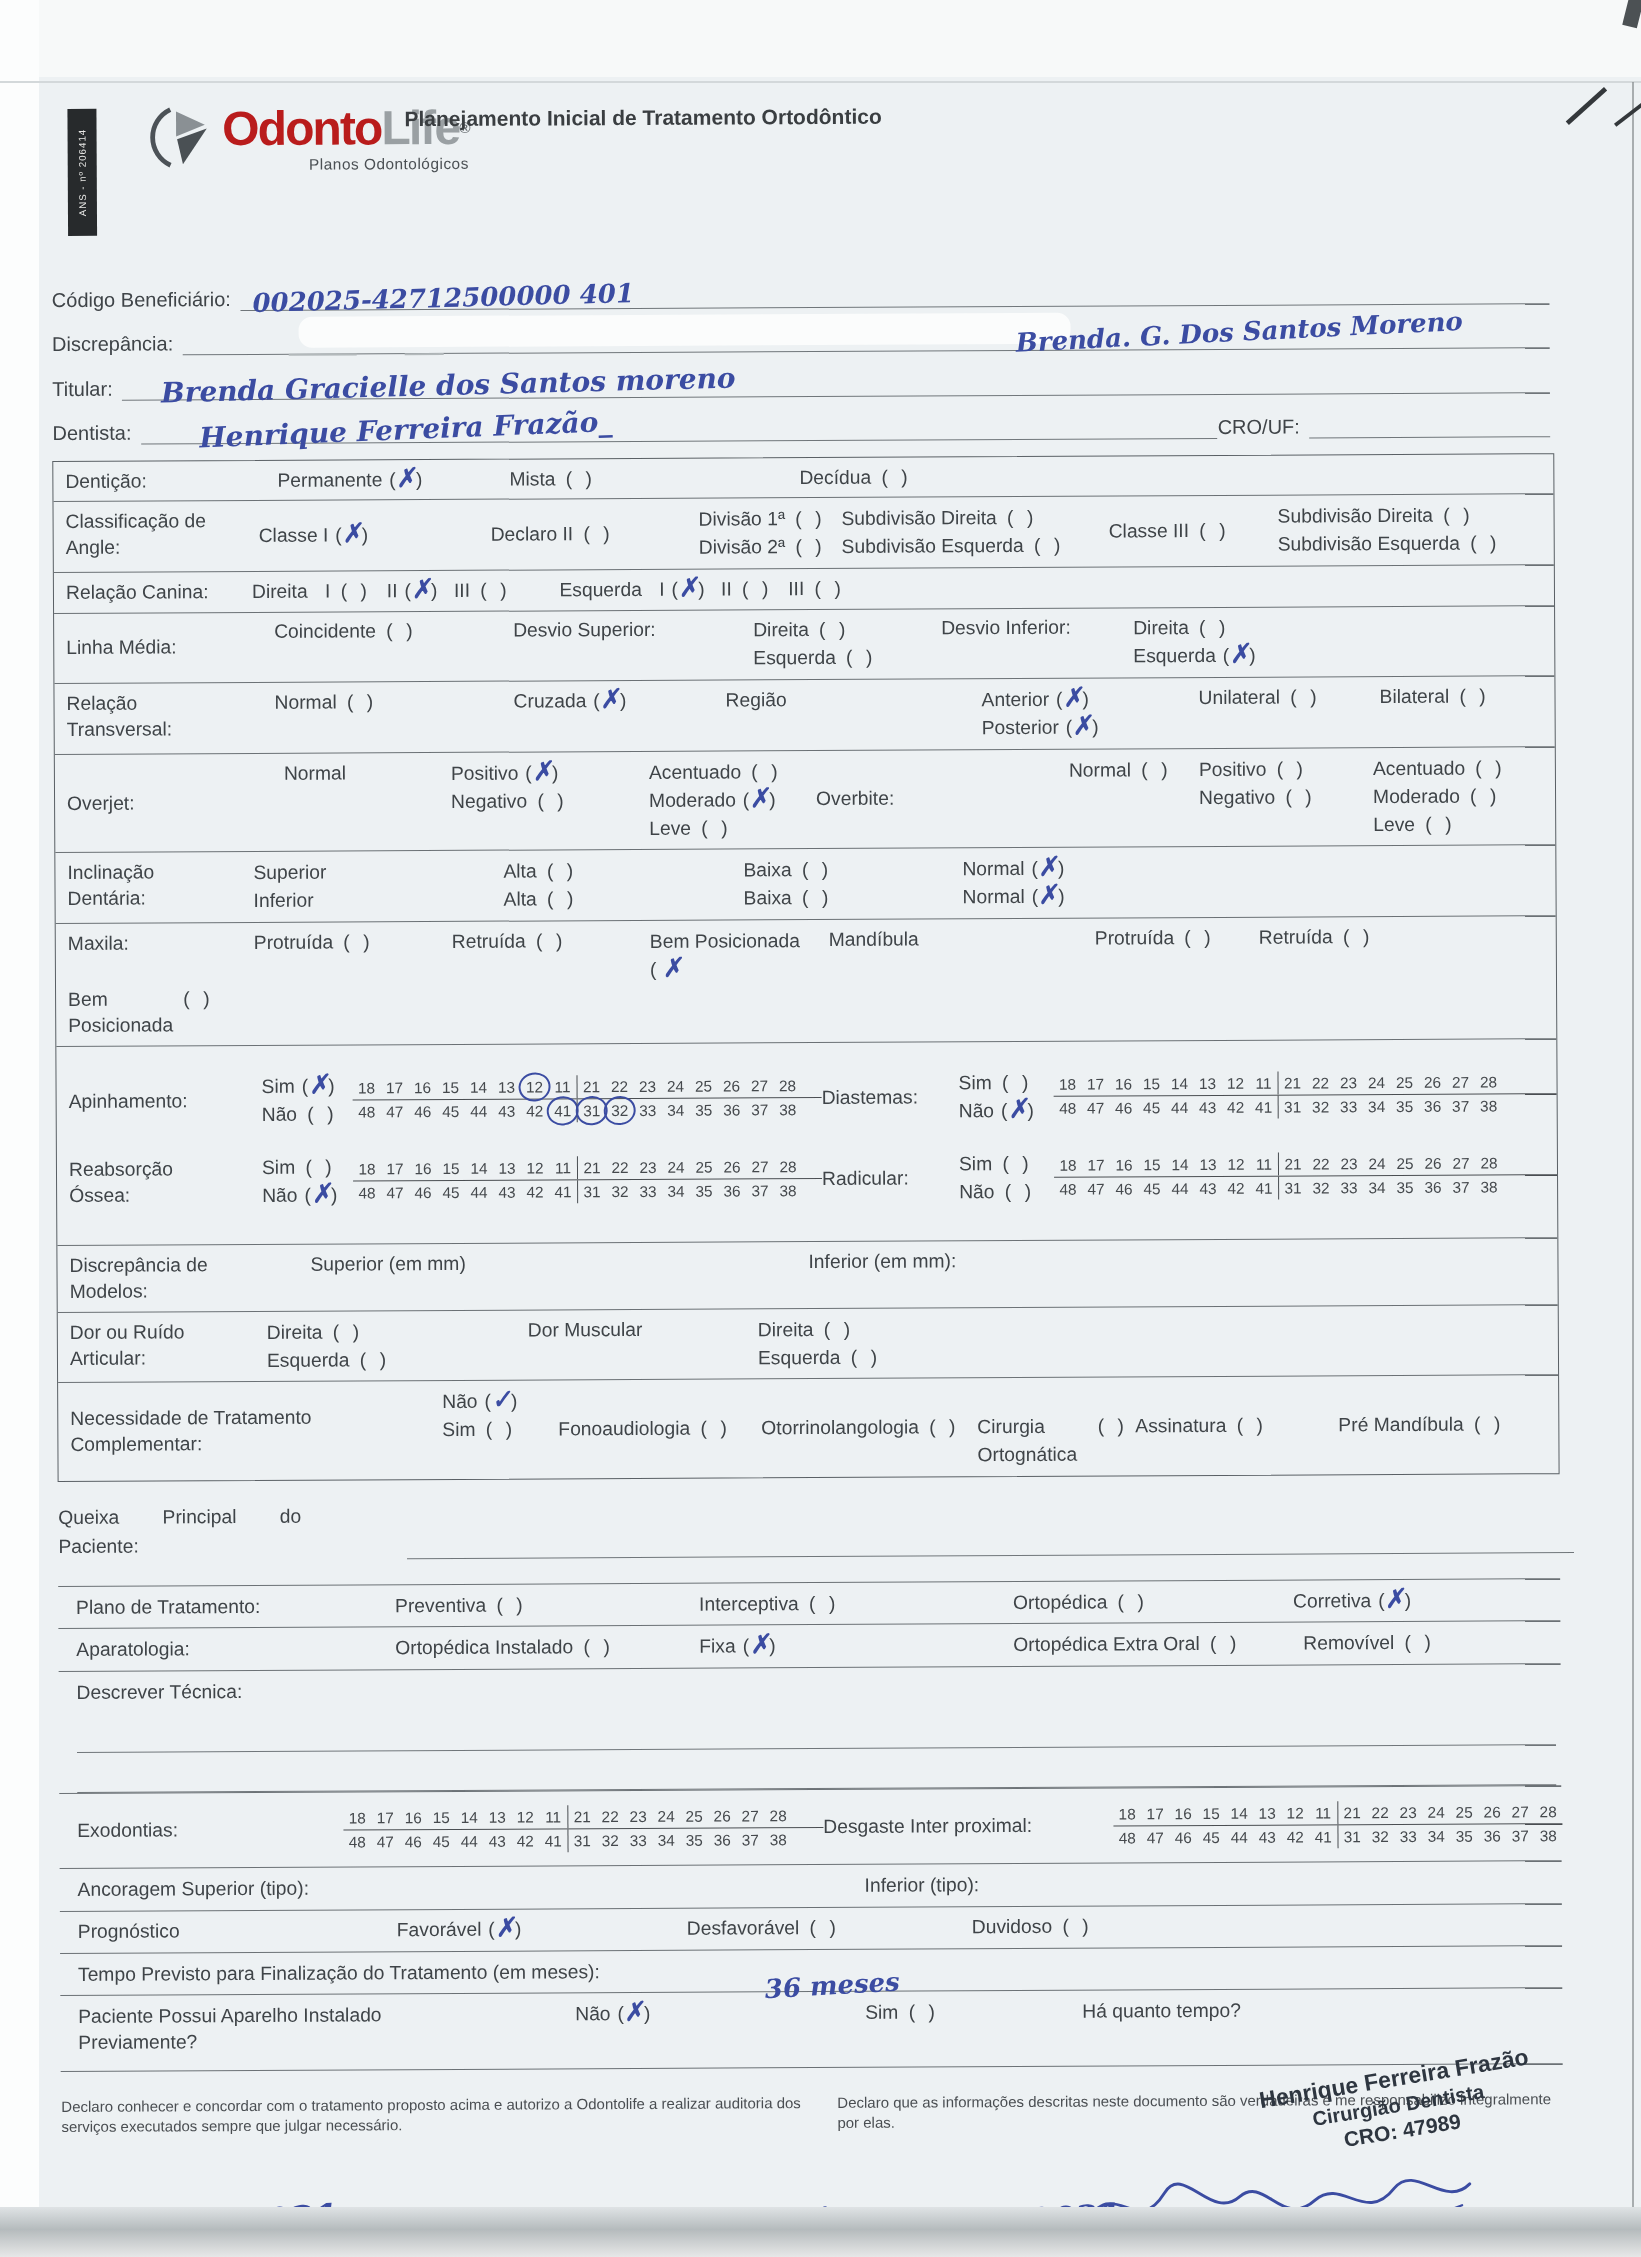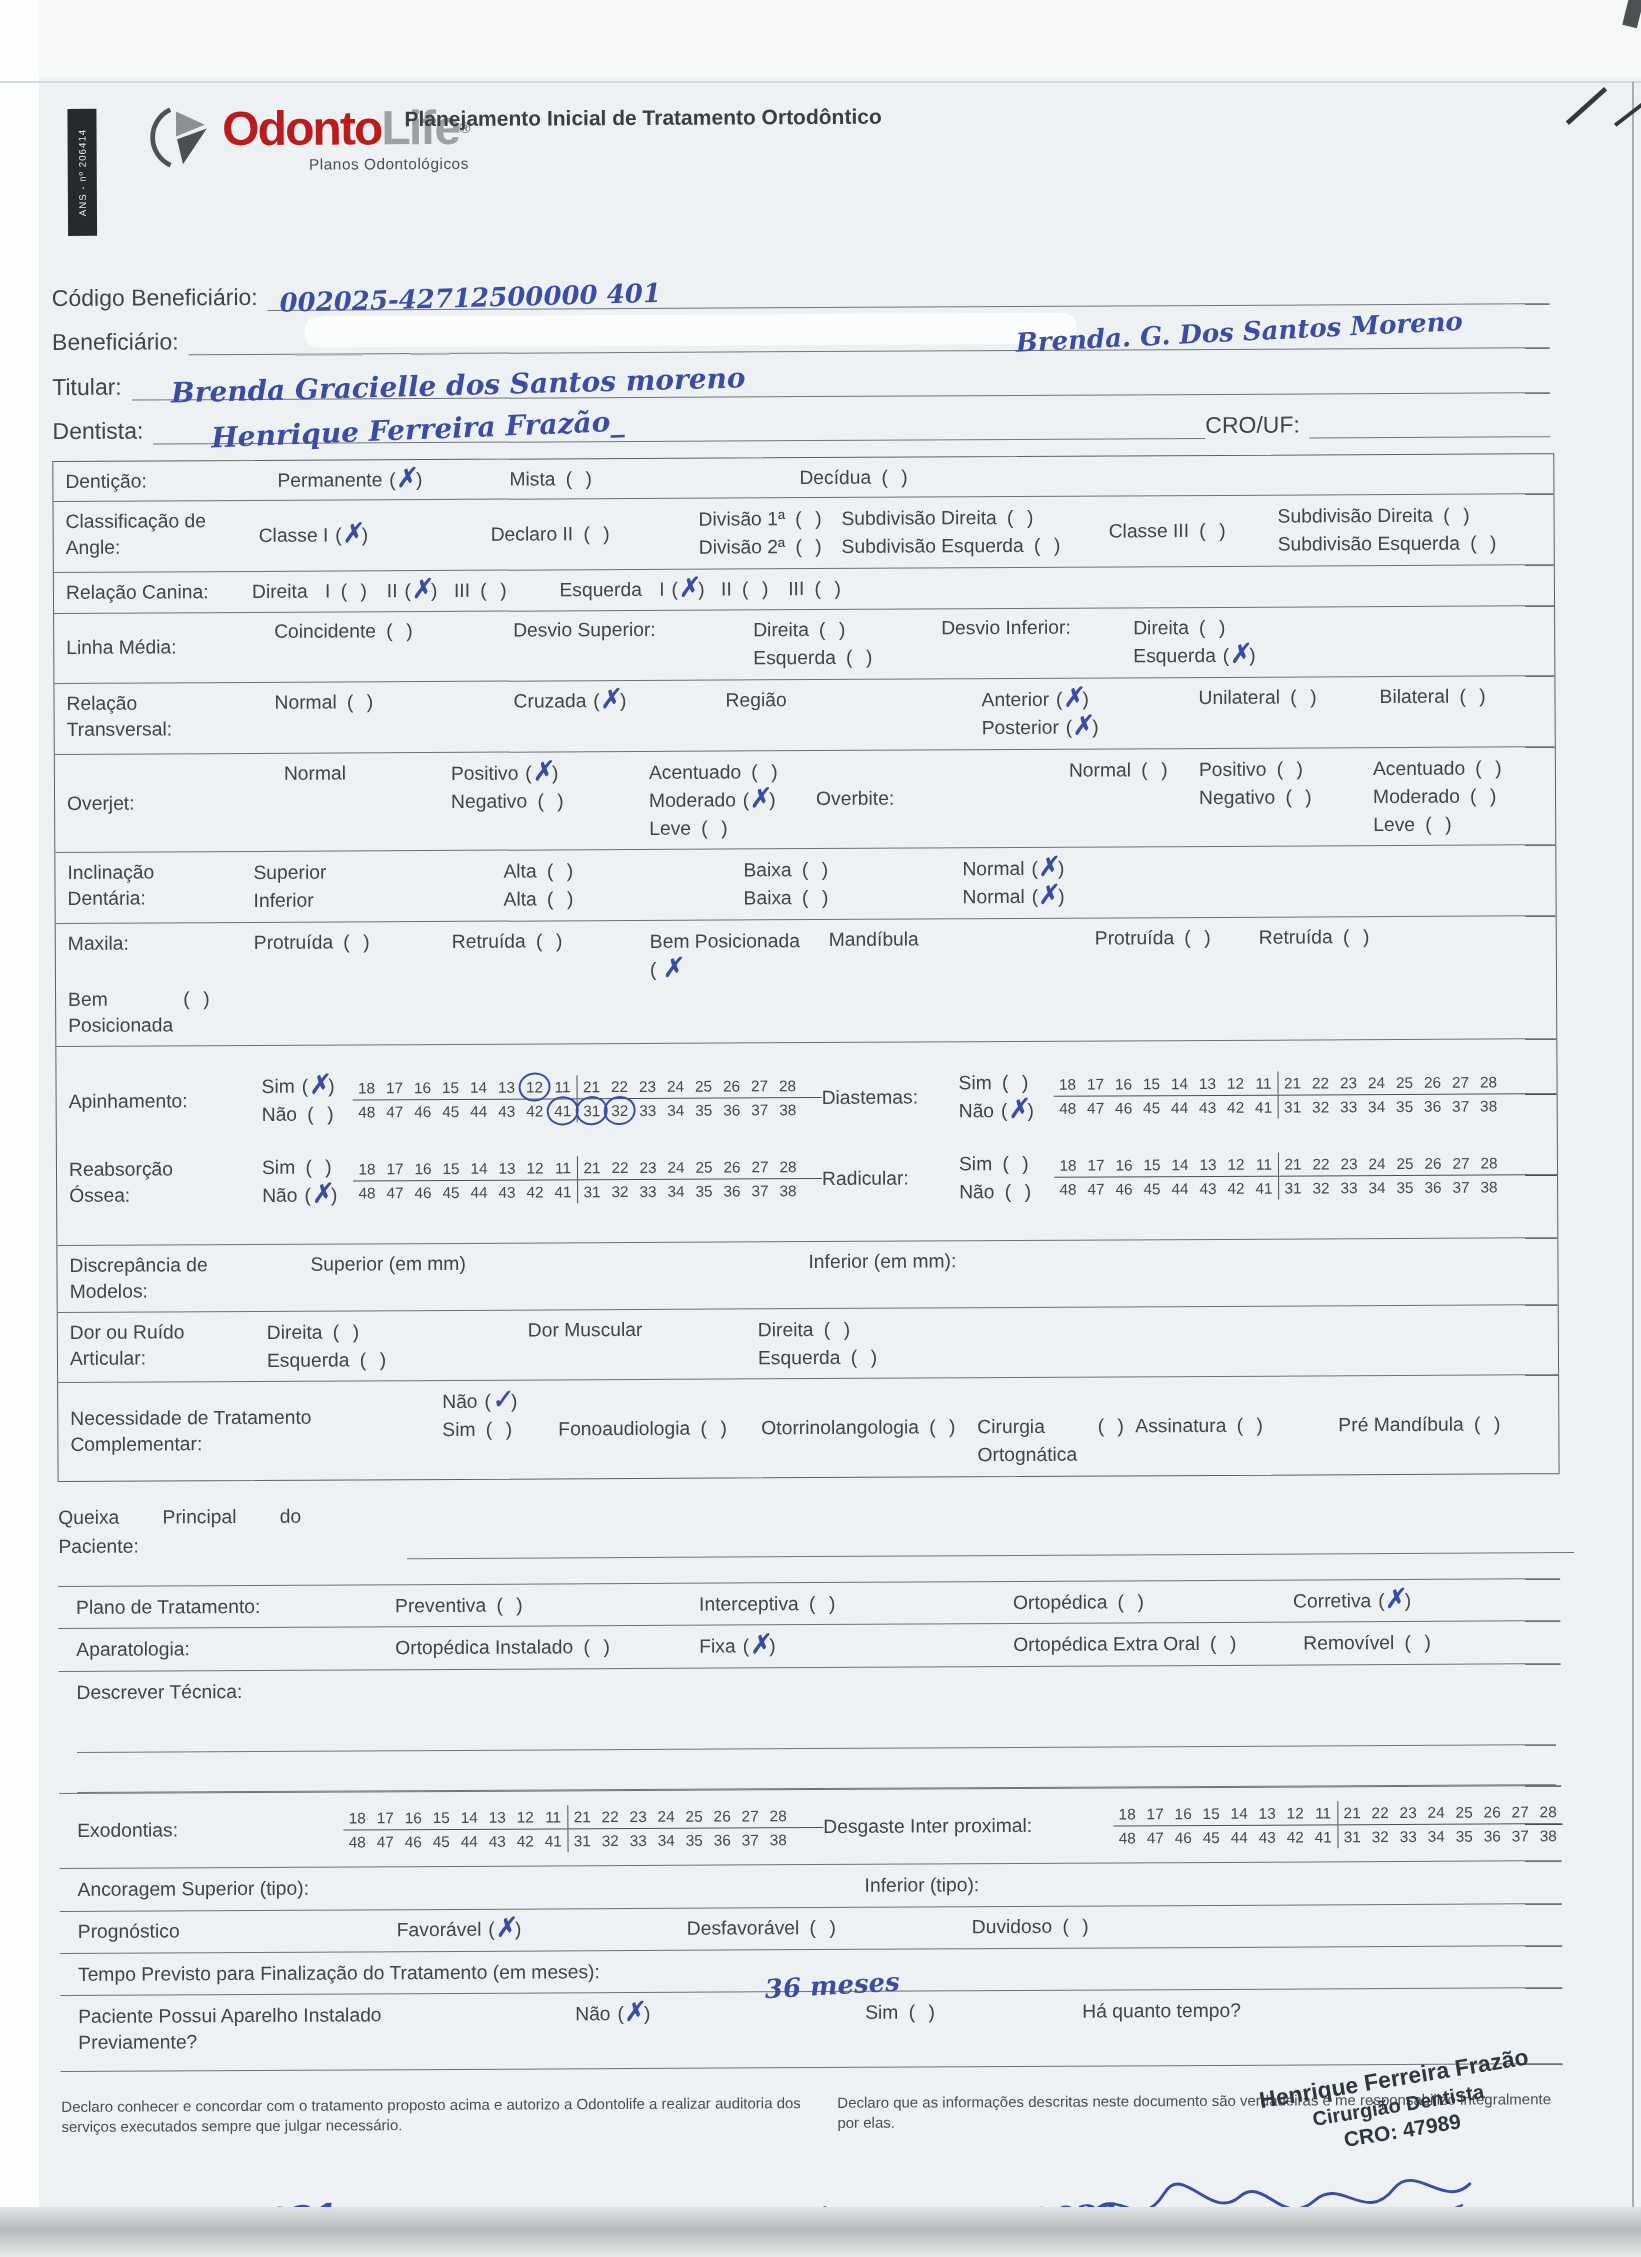--- a/index.html
+++ b/index.html
@@ -26,21 +26,21 @@
   .lg-line{font-size:48px;font-weight:800;letter-spacing:-1.9px;line-height:50px}
   .lg1{color:#b91c1c}
   .lg2{color:#9aa0a3;font-weight:700}
   .lgr{font-size:15.4px;color:#6a7073;vertical-align:top}
   .lgsub{font-size:15.4px;color:#4b5054;text-align:right;margin-top:1.9px;letter-spacing:0.5px}
   .title{position:absolute;left:369px;top:41px;width:618px;font-size:21px;font-weight:bold;color:#3a3e41}
 
   
   .ident{margin:7.7px 0 0 15.4px;width:1498px}
   .irow{display:flex;align-items:flex-end;margin-bottom:11.6px;height:33px;position:relative}
-  .ilbl{font-size:23px;white-space:nowrap;padding-right:9.7px}
+  .ilbl{font-size:20px;white-space:nowrap;padding-right:9.7px}
   .iline{flex:1;border-bottom:1.5px solid #70767a;position:relative;height:33px}
   .iline2{width:241px;border-bottom:1.5px solid #70767a;height:33px;position:relative}
   .hw{font-family:"DejaVu Serif",serif;font-style:italic;font-weight:700;color:#3b4ca2}
   .hv{position:absolute;bottom:-3.9px;left:11.6px;font-size:26px;white-space:nowrap;transform:rotate(-1.2deg)}
   .hv.name{left:auto;right:87px;transform:rotate(-2.5deg);bottom:1.9px}
   .blob{position:absolute;left:116px;top:-3.9px;width:772px;height:31px;background:#fbfcfc;border-radius:13.5px}
   .dash{position:absolute;bottom:-1.9px;height:1.9px;background:#b3b9bb}
 
   
   .fbox{margin:15.4px 0 0 15.4px;width:1502px;border:1.9px solid #5a6065;box-sizing:border-box;background:transparent}
@@ -156,21 +156,21 @@
   </div>
 
   <div class="ident">
     <div class="irow">
       <span class="ilbl">Código Beneficiário:</span>
       <span class="iline">
         <span class="hw hv">002025-42712500000 401</span>
       </span>
     </div>
     <div class="irow">
-      <span class="ilbl">Beneficiário:</span>
+      <span class="ilbl">Discrepância:</span>
       <span class="iline">
         <span class="blob"></span>
         <span class="dash" style="left:106px;width:68px"></span>
         <span class="dash" style="left:222px;width:39px"></span>
         <span class="hw hv name">Brenda. G. Dos Santos Moreno</span>
       </span>
     </div>
     <div class="irow">
       <span class="ilbl">Titular:</span>
       <span class="iline">

